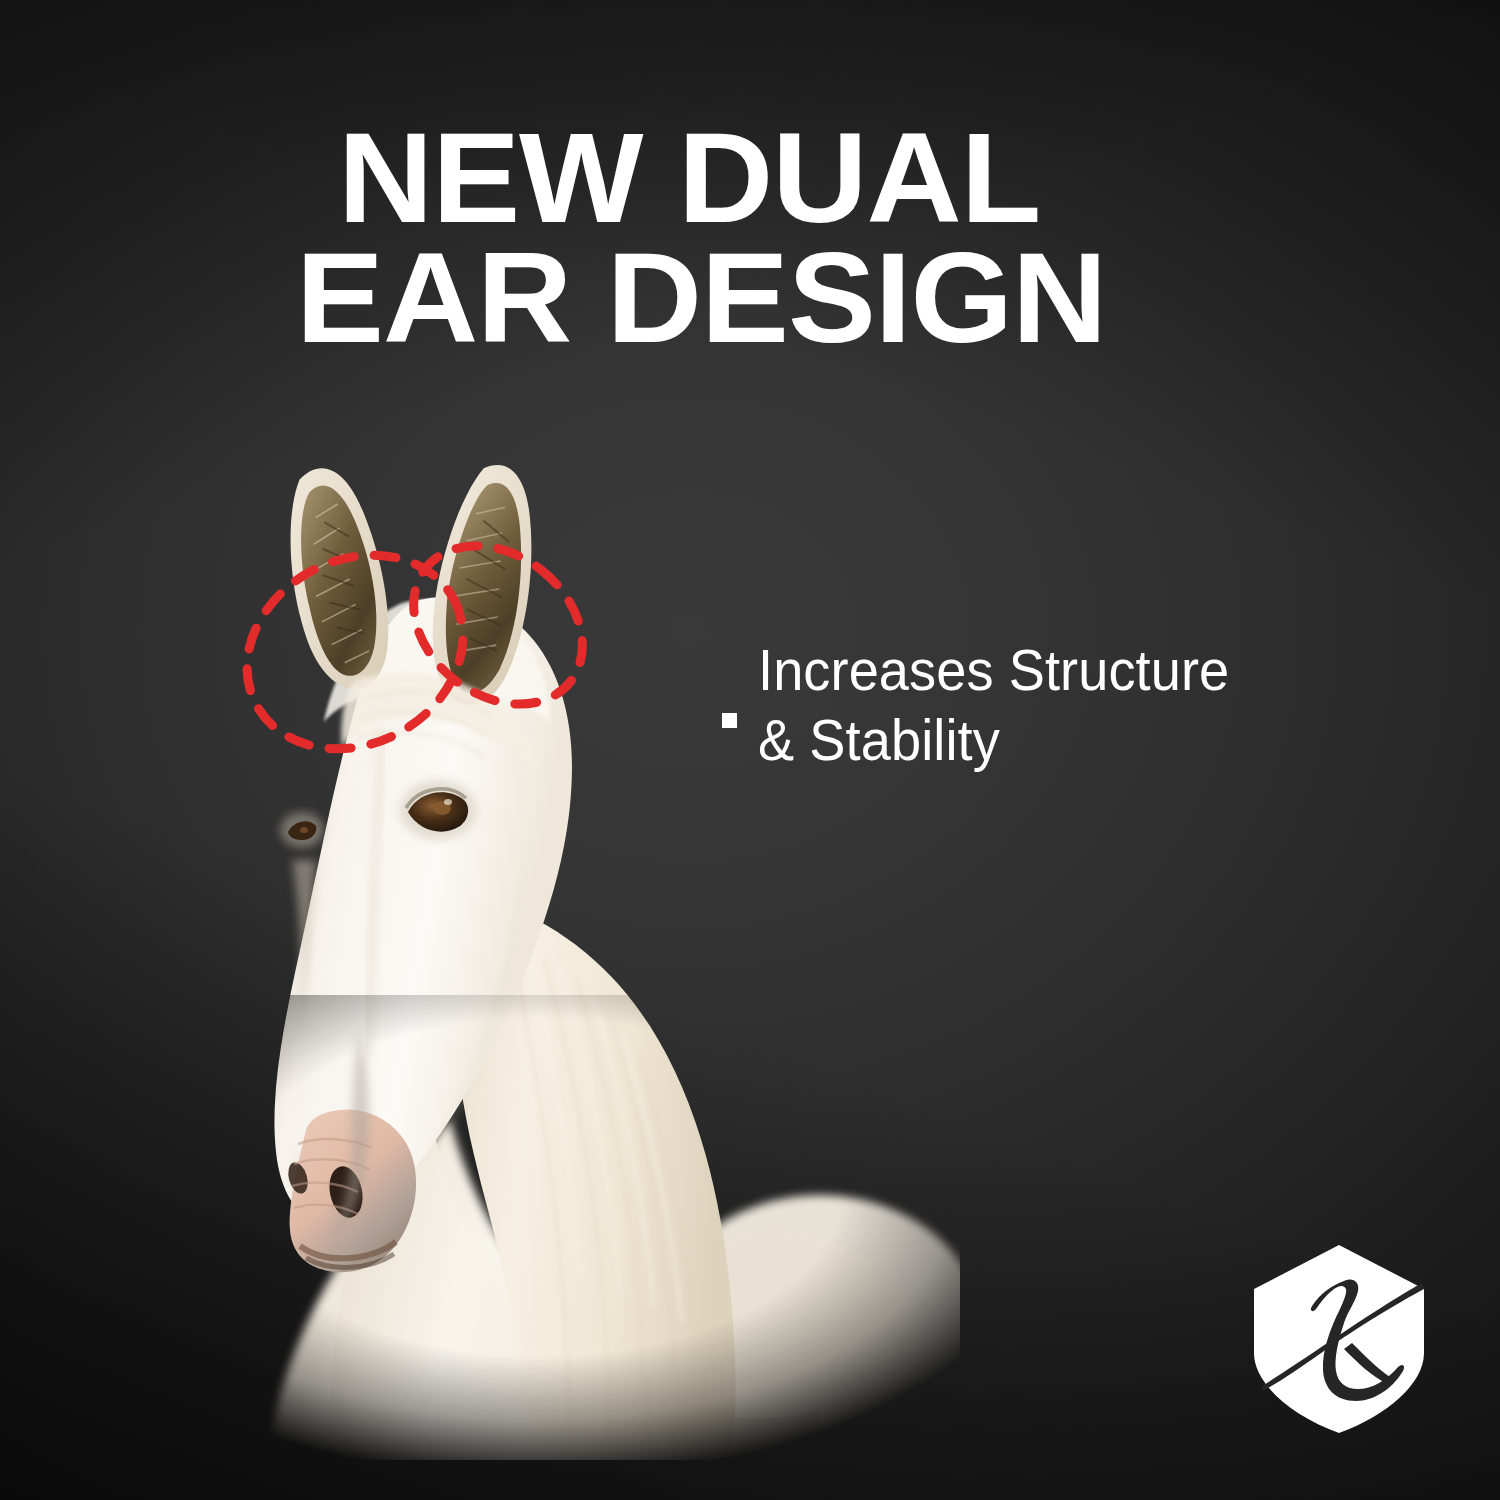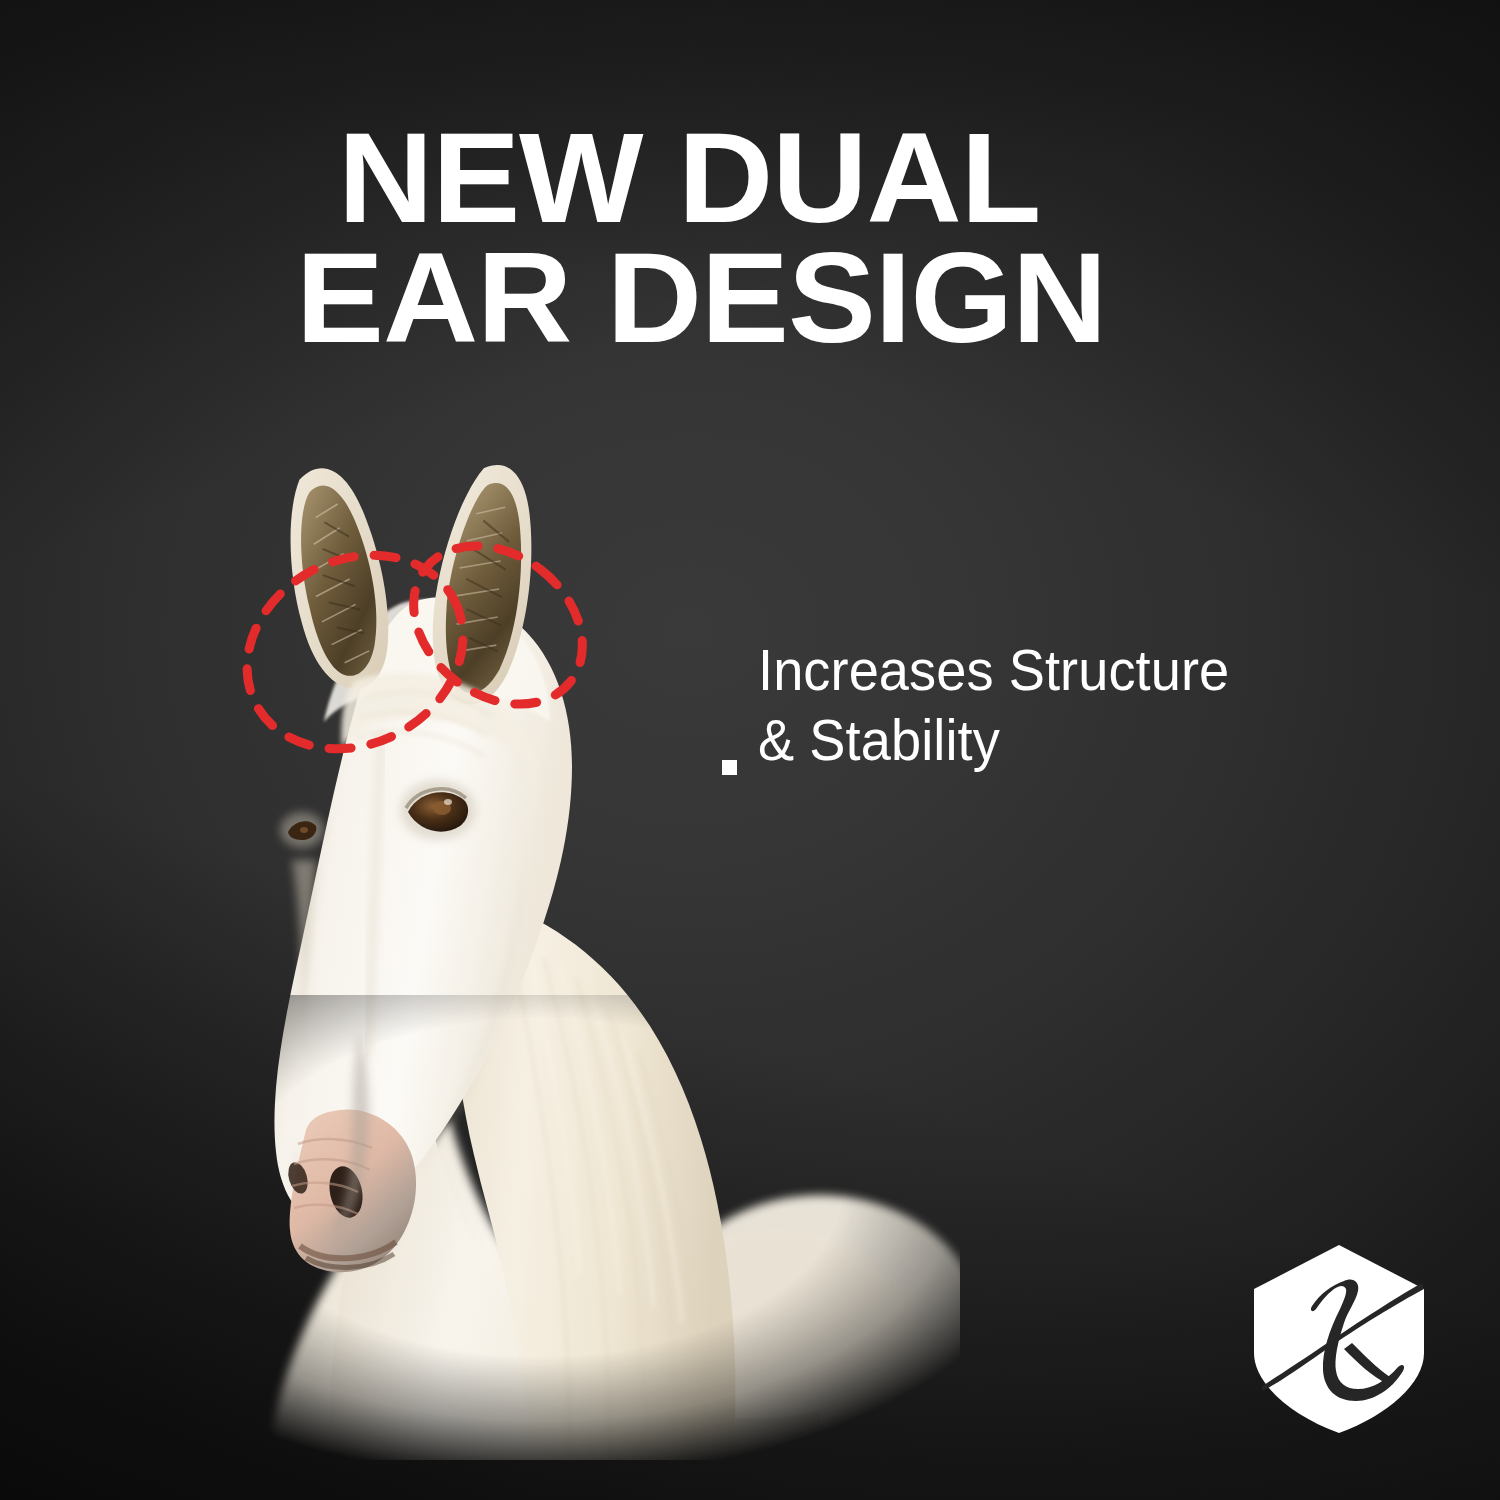--- a/index.html
+++ b/index.html
@@ -62,21 +62,21 @@
 
   
   .bullets {
     position: absolute;
     left: 722px;
     top: 636px;
     width: 700px;
   }
   .bullet-item {
     display: flex;
-    align-items: flex-end;
+    align-items: center;
     margin-bottom: 62px;
   }
   .bullet-marker {
     width: 15px;
     height: 15px;
     background: #ffffff;
     flex: 0 0 auto;
     margin-top: 30px;
     margin-right: 21px;
   }

